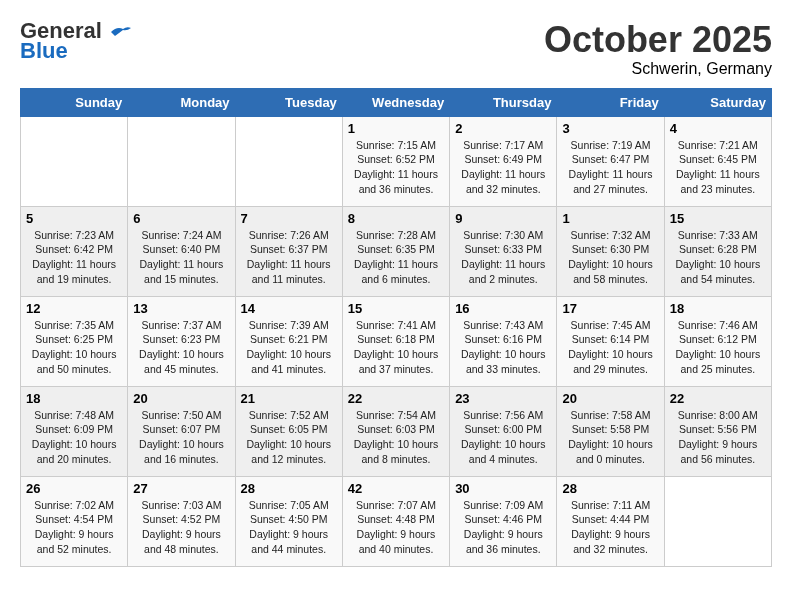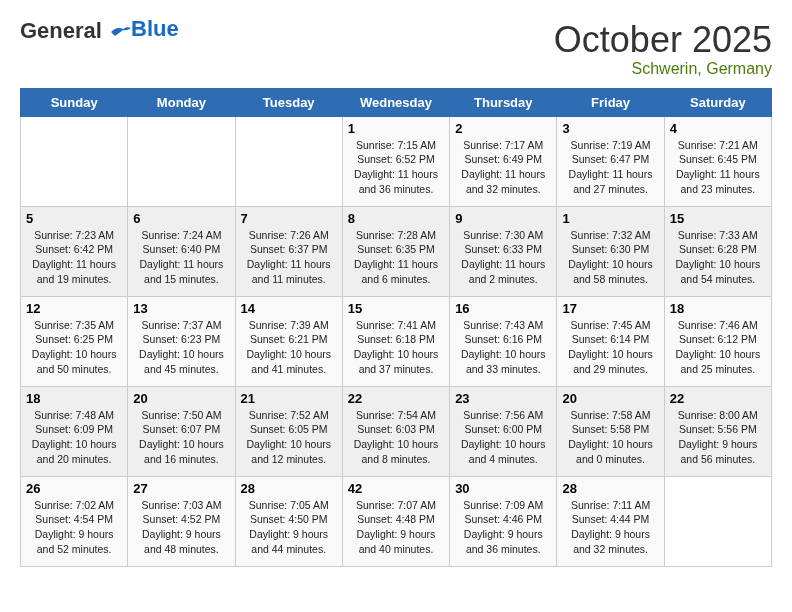--- a/index.html
+++ b/index.html
@@ -11,45 +11,45 @@
       padding: 20px;
     }
     .header {
       display: flex;
       justify-content: space-between;
       align-items: flex-start;
       margin-bottom: 10px;
     }
     .logo {
       display: flex;
-      flex-direction: row;
+      flex-direction: column;
       align-items: flex-start;
     }
     .title-block {
       text-align: right;
     }
     .month-title {
       font-size: 36px;
-      font-weight: normal;
+      font-weight: bold;
       color: #333;
       line-height: 1.1;
     }
     .subtitle {
       font-size: 16px;
-      color: #4d7c0f;
+      color: #000000;
     }
     table {
       width: 100%;
       border-collapse: collapse;
       font-size: 11px;
     }
     thead tr th {
       background-color: #2e6db4;
       color: #fff;
-      text-align: center;
+      text-align: right;
       padding: 6px 5px;
       font-size: 13px;
       font-weight: bold;
       border: 1px solid #2e6db4;
     }
     tbody tr td {
       border: 1px solid #ccc;
       vertical-align: top;
       padding: 4px 5px;
       width: 107px;

